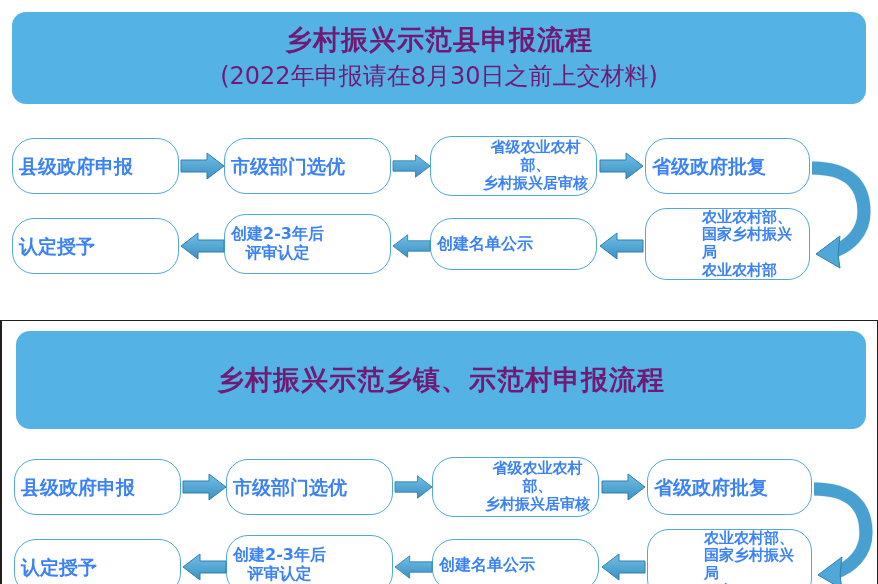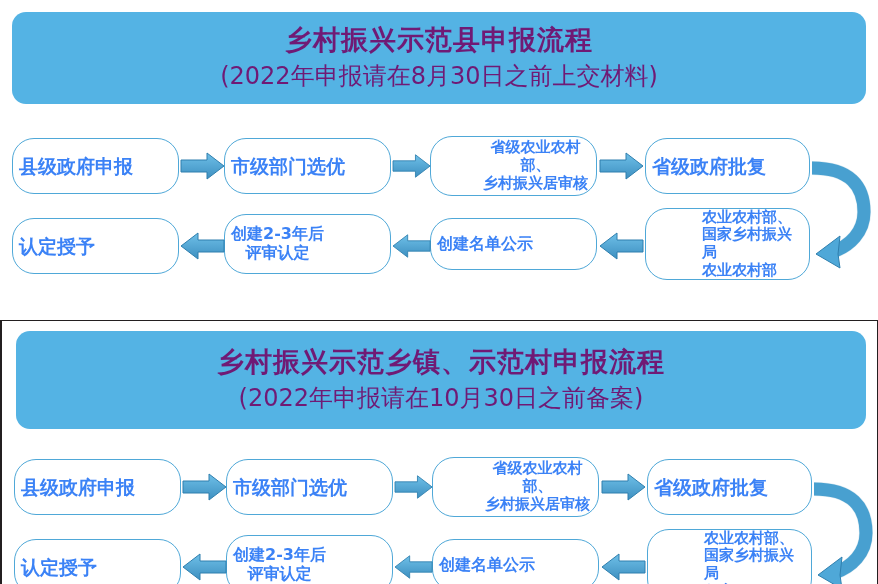--- a/index.html
+++ b/index.html
@@ -165,21 +165,20 @@
       <svg width="46" height="28" viewBox="0 0 44 28">
         <path d="M43,8 L17,8 L17,1 L0,14 L17,27 L17,20 L43,20 Z" fill="url(#ag1)" stroke="#2f7fae" stroke-width="1"></path>
       </svg>
     </div>
   </div>
 
   <div class="section section-2">
 
     <div class="banner banner-2">
       <div class="banner-title">乡村振兴示范乡镇、示范村申报流程</div>
-      <div class="banner-sub">(2022年申报请在10月30日之前备案)</div>
     </div>
 
     <div class="node t-lg" style="left:12px;top:138px;width:167px;height:56px;">
       <span class="txt">县级政府申报</span>
     </div>
 
     <div class="node t-lg" style="left:224px;top:138px;width:167px;height:56px;">
       <span class="txt">市级部门选优</span>
     </div>
 

